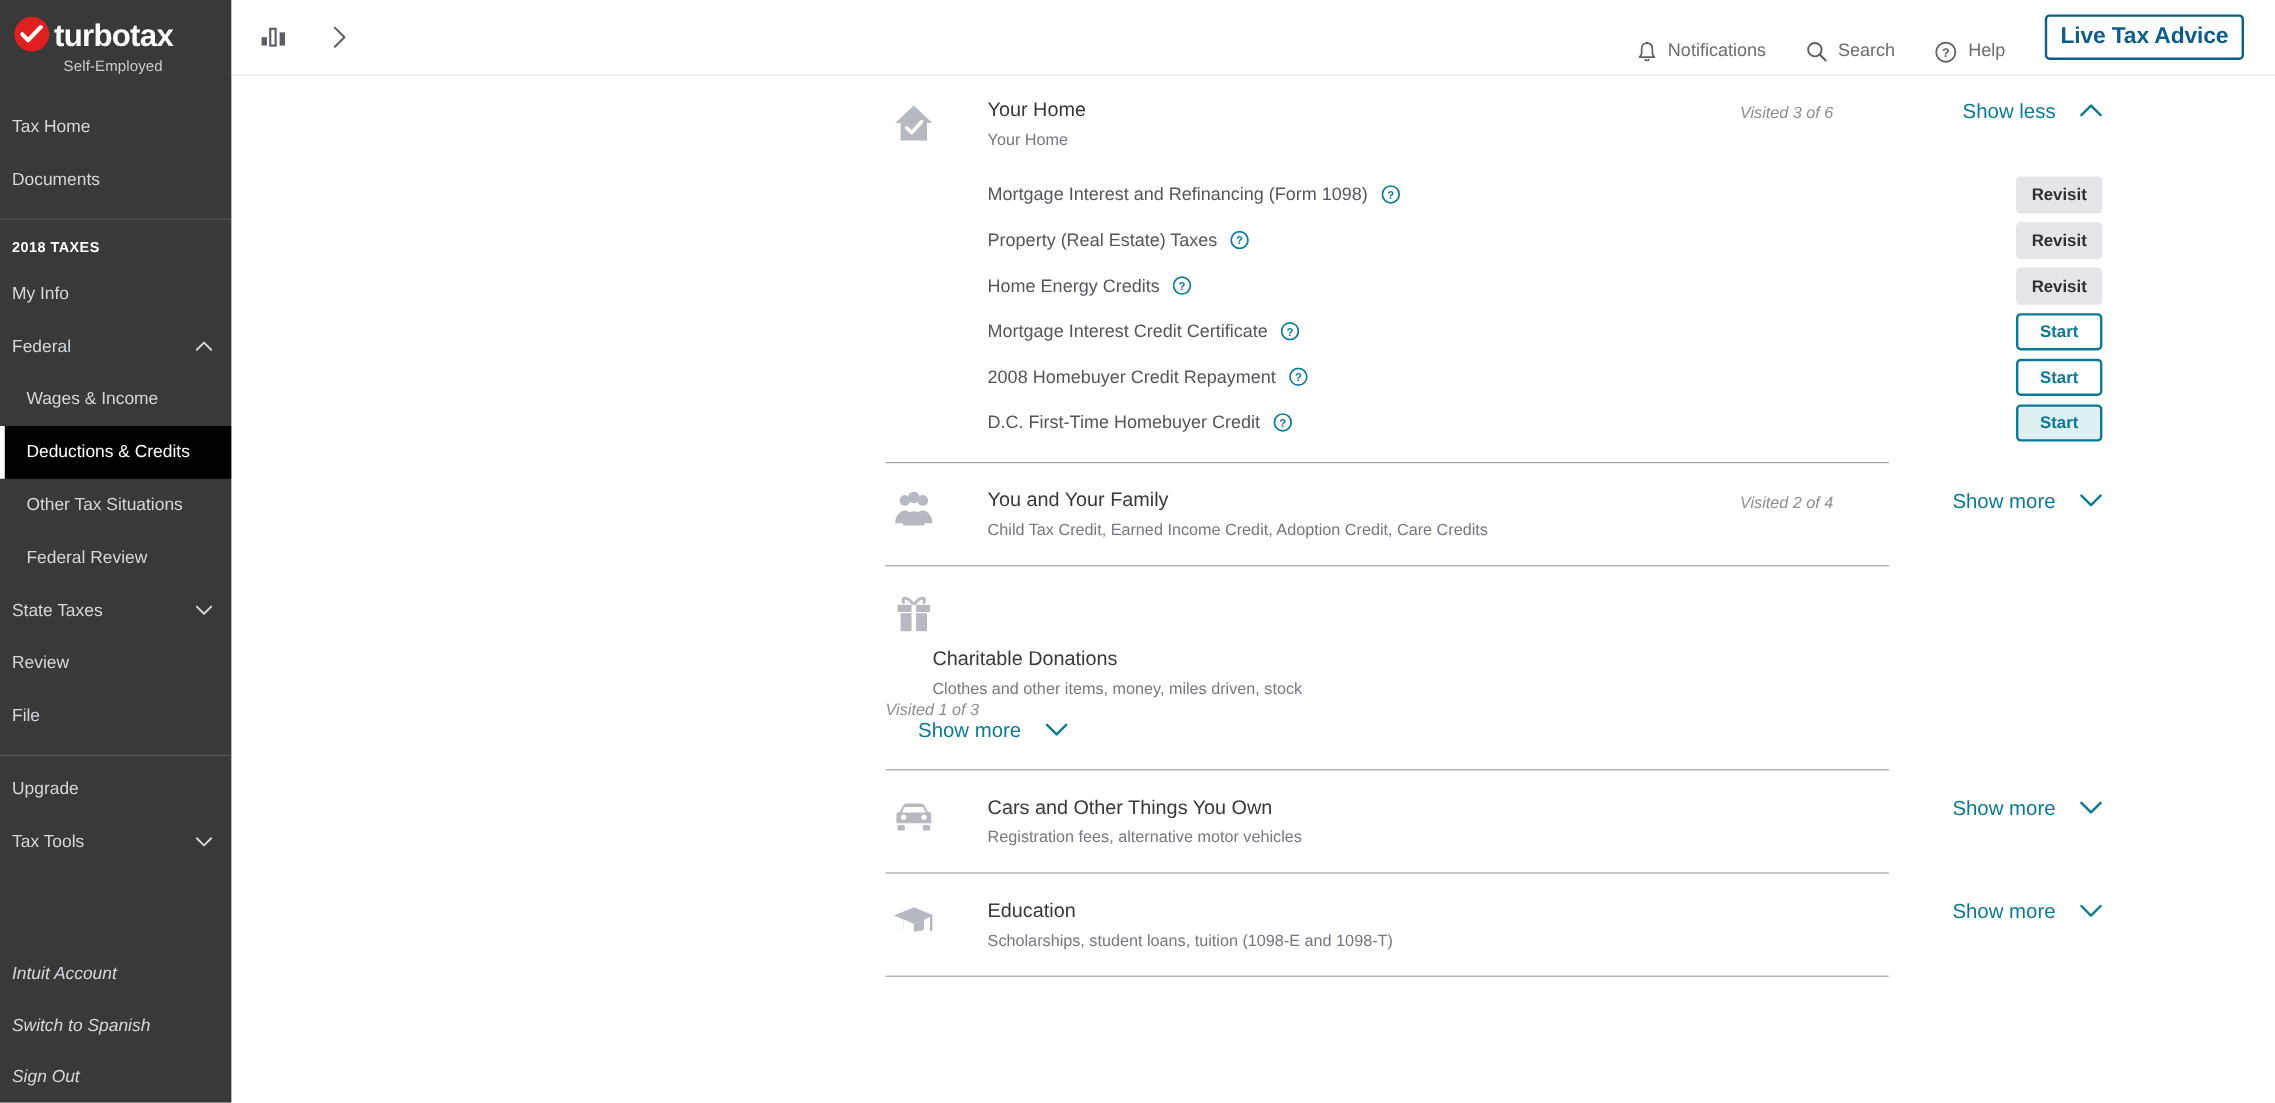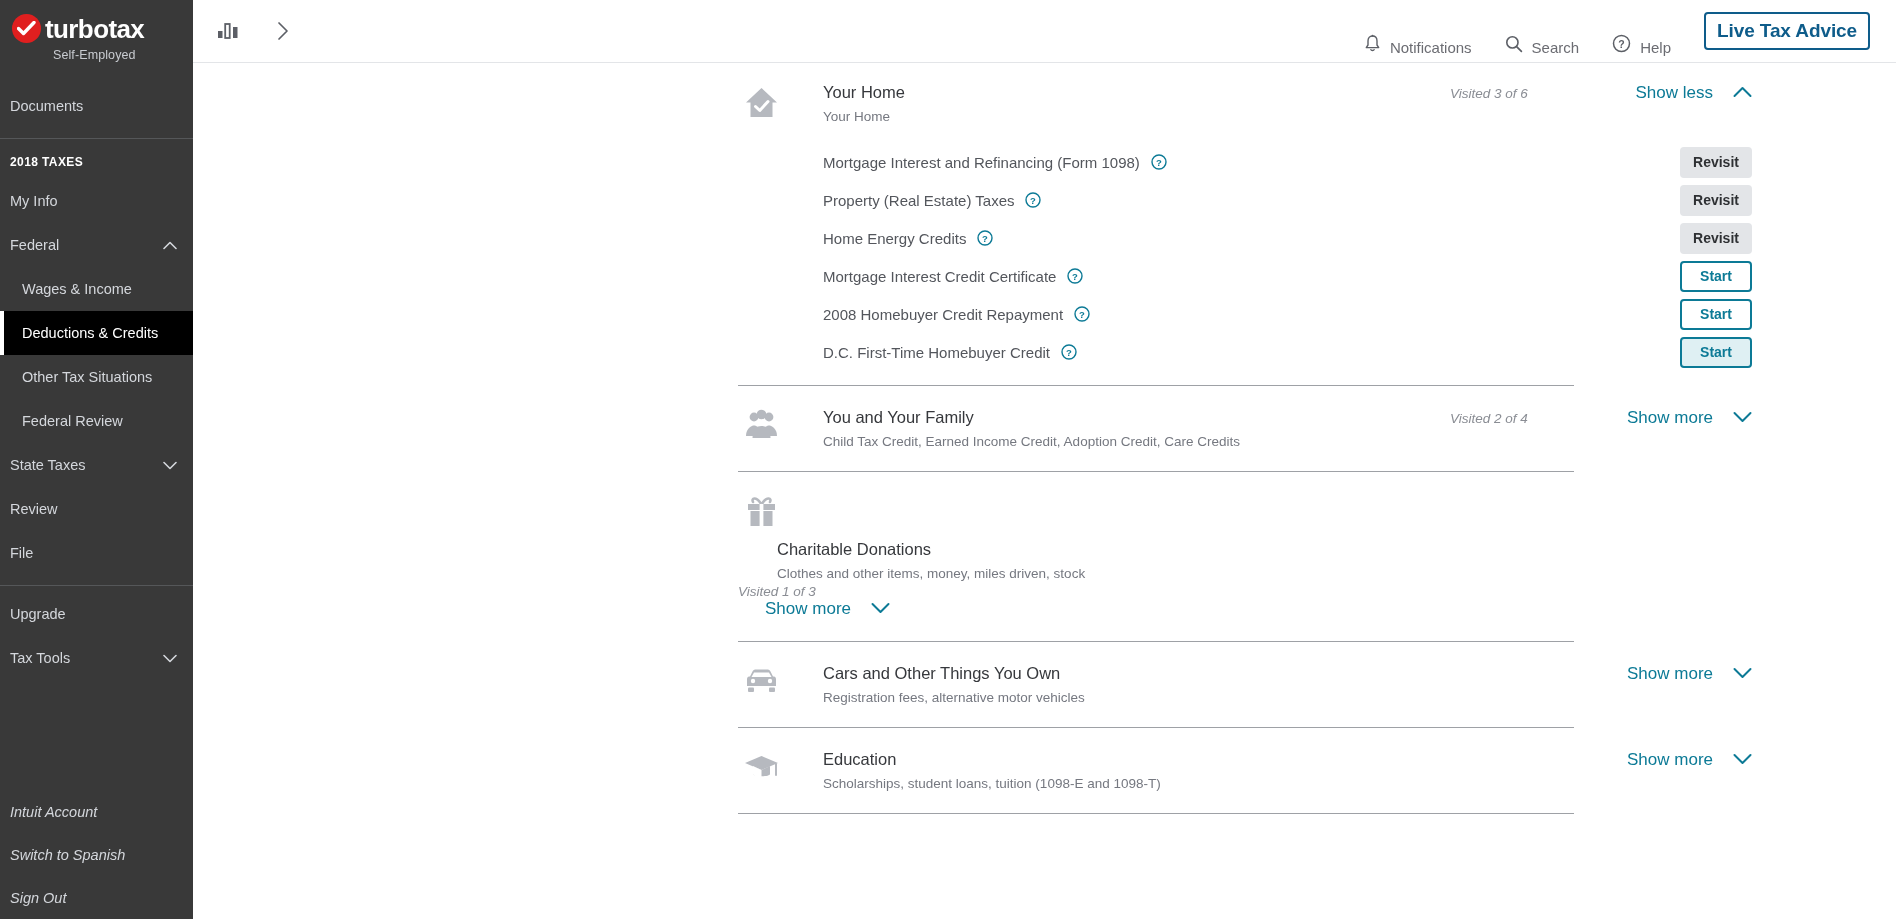--- a/index.html
+++ b/index.html
@@ -67,21 +67,21 @@
     height: 63px; border-bottom: 1px solid #e3e5e8;
     display: flex; align-items: center; padding: 0 26px 0 24px;
     background: #ffffff;
   }
   .topbar-left { display: flex; align-items: center; gap: 38px; }
   .icon-btn { cursor: pointer; display: flex; align-items: center; }
   .topbar-right {
     margin-left: auto; display: flex; align-items: center; gap: 33px;
   }
   .tb-link {
-    display: flex; align-items: flex-end; gap: 9px;
+    display: flex; align-items: flex-start; gap: 9px;
     color: #6b6c72; font-size: 15px; cursor: pointer; margin-top: 28px;
   }
   .live-btn {
     border: 2px solid #0e5c8a; color: #0e5c8a;
     font-size: 19px; font-weight: bold;
     padding: 6px 11px; border-radius: 4px;
     background: #ffffff; cursor: pointer;
     letter-spacing: -.1px;
   }
 
@@ -138,20 +138,23 @@
           <svg width="19" height="15" viewBox="0 0 19 15">
               <path d="M1.5 7.5 L6.5 12.5 L17 1.5" stroke="#ffffff" stroke-width="3.4" fill="none" stroke-linecap="round" stroke-linejoin="round"></path>
             </svg>
         </span>
         <span class="logo-word">turbotax</span>
       </div>
       <div class="logo-sub">Self-Employed</div>
     </div>
 
     <div class="nav-top">
+      <div class="nav-item">
+        <span>Tax Home</span>
+      </div>
       <div class="nav-item">
         <span>Documents</span>
       </div>
     </div>
 
     <div class="nav-divider"></div>
 
     <div class="section-label">2018 TAXES</div>
 
     <div>

